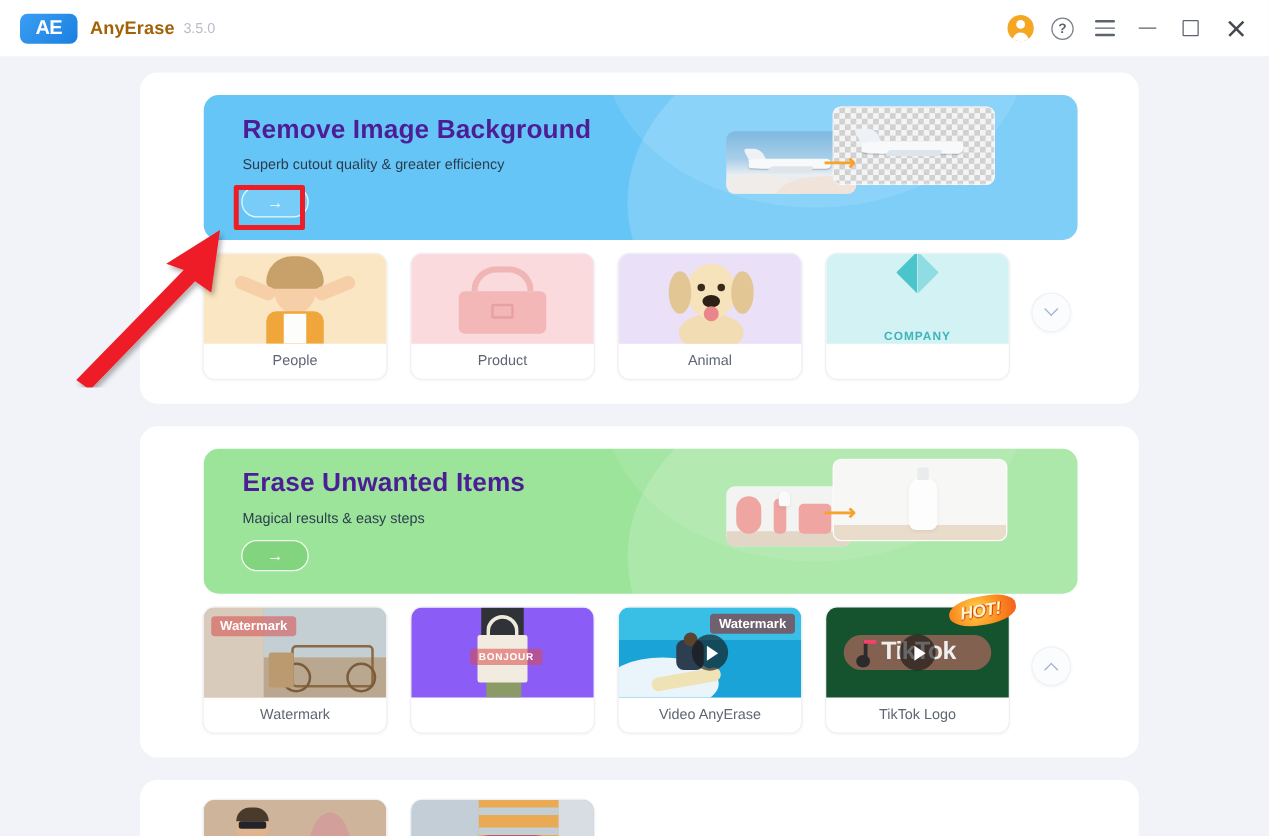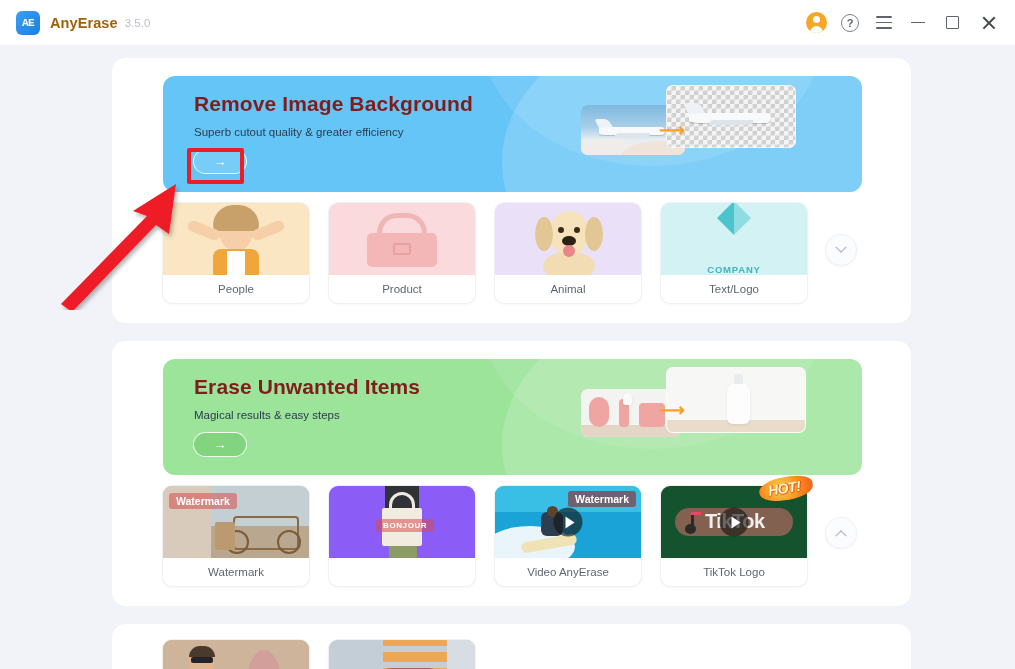--- a/index.html
+++ b/index.html
@@ -11,25 +11,25 @@
   }
 
   
   .titlebar {
     position: absolute; top: 0; left: 0;
     width: 1015px; height: 45px;
     background: #ffffff;
     display: flex; align-items: center;
   }
   .logo-badge {
-    width: 24px; height: 24px; border-radius: 6px;
+    width: 46px; height: 24px; border-radius: 6px;
     background: linear-gradient(135deg, #3b9ef5, #1a7fe0);
     margin-left: 16px;
     display: flex; align-items: center; justify-content: center;
-    color: #fff; font-size: 11px; font-weight: bold; letter-spacing: -0.5px; font-family: Liberation Mono, monospace;
+    color: #fff; font-size: 16px; font-weight: bold; letter-spacing: -0.5px;
   }
   .app-name {
     margin-left: 10px; font-size: 14.5px; font-weight: bold; color: #a16207;
     letter-spacing: 0.1px;
   }
   .app-version {
     margin-left: 7px; font-size: 11.5px; color: #b9bec7;
   }
   .tb-spacer { flex: 1; }
   .tb-btn {
@@ -102,21 +102,21 @@
     width: 420px; height: 300px; border-radius: 50%;
     background: rgba(255,255,255,0.16);
   }
   .hero-wave2 {
     position: absolute; right: 40px; top: -170px;
     width: 340px; height: 260px; border-radius: 50%;
     background: rgba(255,255,255,0.10);
   }
   .hero-title {
     position: absolute; left: 31px; top: 16px;
-    font-size: 21px; font-weight: bold; color: #7f1d1d;
+    font-size: 21px; font-weight: bold; color: #4c1d95;
     letter-spacing: 0.1px;
   }
   .hero-sub {
     position: absolute; left: 31px; top: 50px;
     font-size: 11.5px; color: #2b3c4e;
   }
   .hero-cta {
     position: absolute; left: 30px; top: 73px;
     width: 54px; height: 25px; border-radius: 13px;
     border: 1.4px solid rgba(255,255,255,0.85);
@@ -359,21 +359,20 @@
     <div class="card" style="left:498px;">
       <div class="card-thumb" style="background:#d3f2f3;display:flex;flex-direction:column;align-items:center;justify-content:center;gap:28px;">
         <div style="position:relative;width:34px;height:34px;margin-top:-2px;">
           <div style="position:absolute;left:0;top:0;width:17px;height:34px;background:#4bc4cc;
                       clip-path:polygon(100% 0,100% 100%,0 50%);"></div>
           <div style="position:absolute;right:0;top:0;width:17px;height:34px;background:#8fdde2;
                       clip-path:polygon(0 0,0 100%,100% 50%);"></div>
         </div>
         <div style="margin-top:4px;font-size:9.5px;font-weight:bold;color:#3fb4bd;letter-spacing:0.8px;">COMPANY</div>
       </div>
-      <div class="card-label">Text/Logo</div>
     </div>
 
   </div>
 
   <div class="chev-btn" style="left:714px;top:177px;">
     <div class="chev down"></div>
   </div>
 </div>
 
 <div class="panel" id="panel-er">

